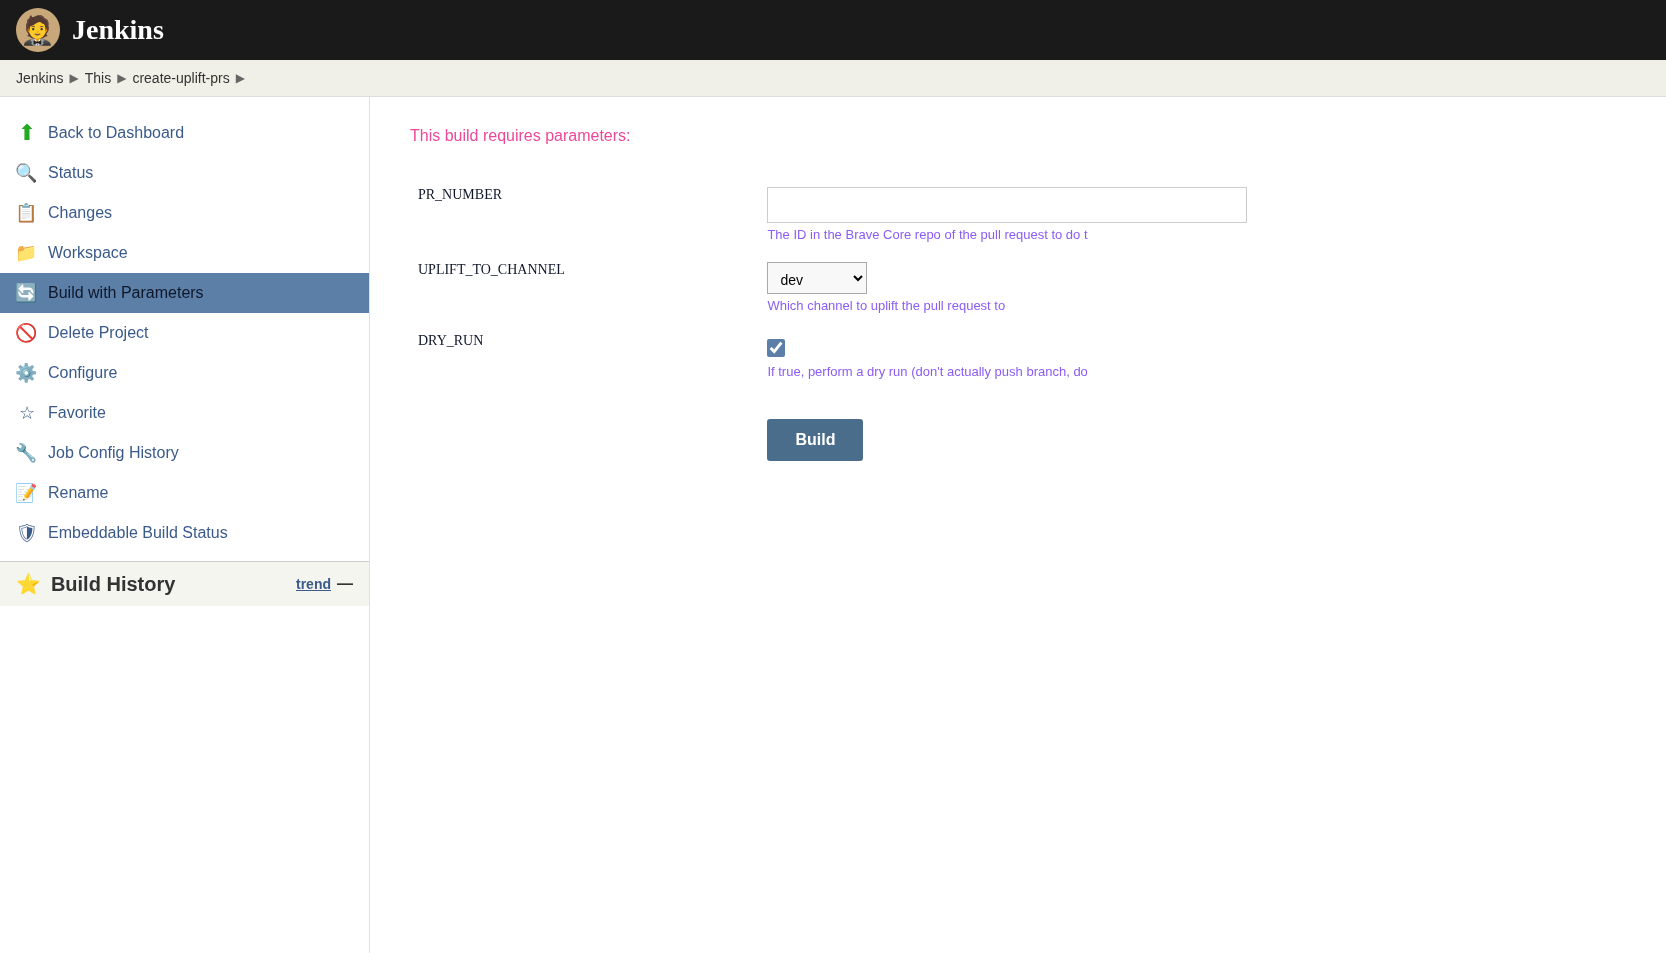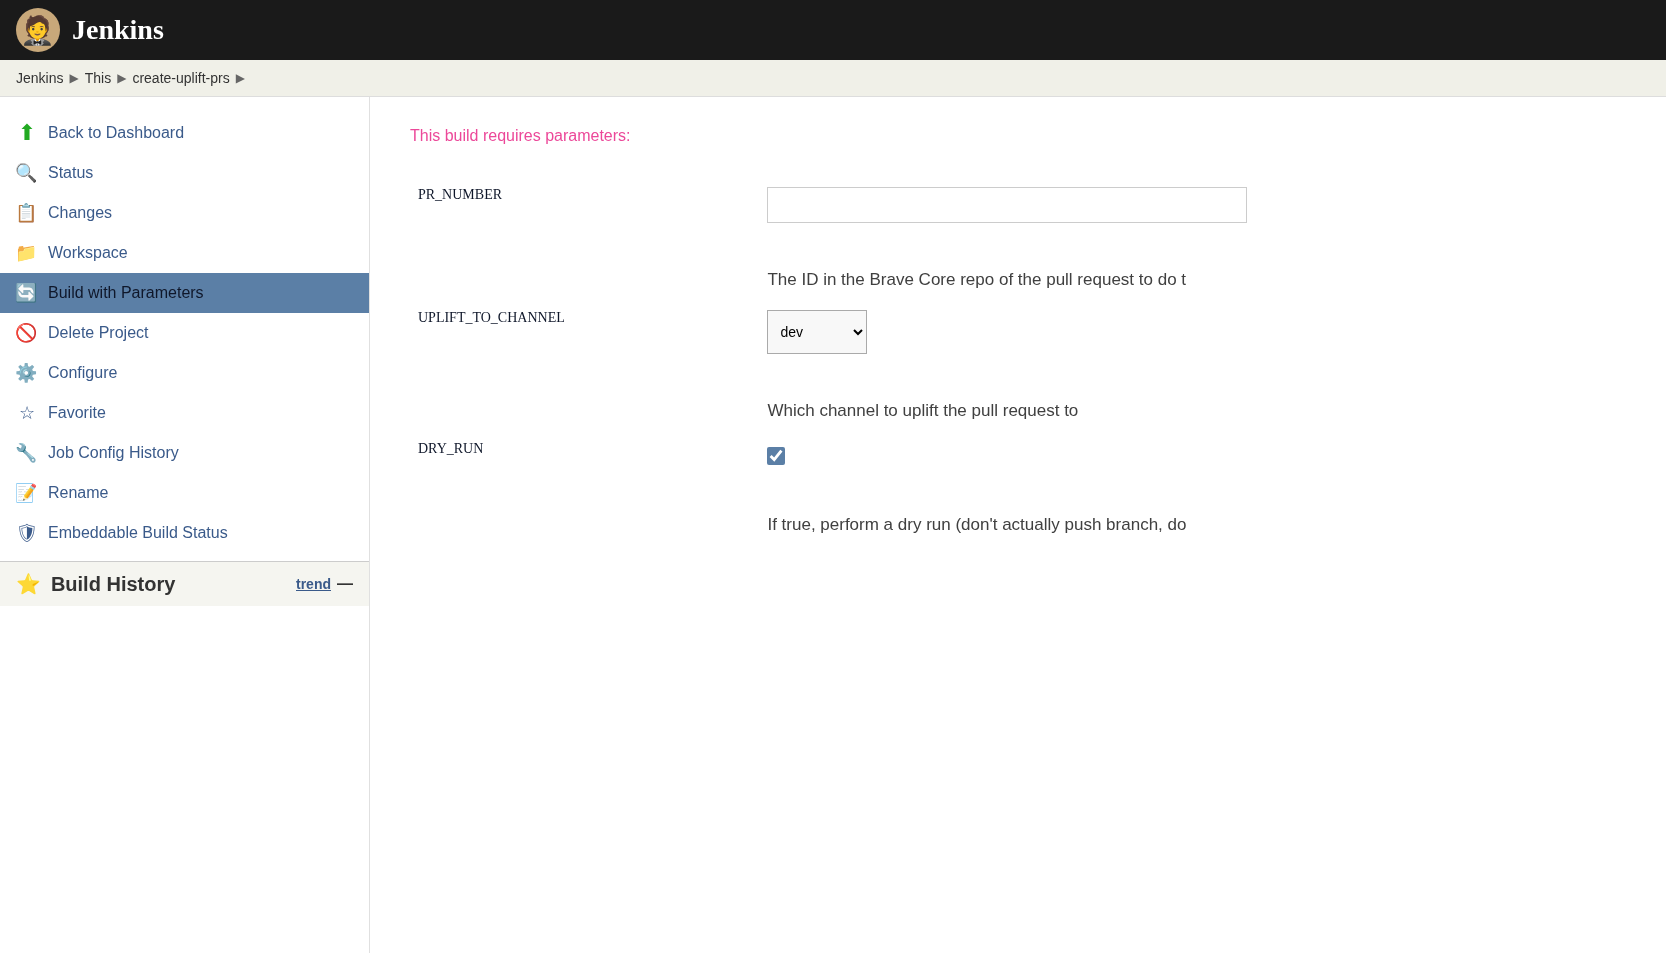--- a/index.html
+++ b/index.html
@@ -145,40 +145,39 @@
       white-space: nowrap;
       padding-right: 20px;
       padding-top: 14px;
       min-width: 200px;
       font-family: Liberation Serif, serif;
     }
     .param-control {
       padding-top: 8px;
     }
     .param-help {
-      font-size: 17px;
-      color: #404040;
+      font-size: 13px;
+      color: #8b5cf6;
       padding-top: 4px;
       padding-left: 0;
-      margin-top: 43px;
     }
 
     
     .pr-number-input {
       width: 480px;
       height: 36px;
       border: 1px solid #ccc;
       padding: 4px 8px;
       font-size: 14px;
       background: #fff;
     }
 
     
     .channel-select {
-      height: 44px;
+      height: 32px;
       border: 1px solid #aaa;
       background: #f8f8f8;
       font-size: 14px;
       padding: 8px 8px;
       min-width: 100px;
       cursor: pointer;
     }
 
     
     .dry-run-checkbox {
@@ -320,17 +319,23 @@
         </tr>
 
         <tr>
           <td class="param-name">DRY_RUN</td>
           <td class="param-control">
             <input type="checkbox" class="dry-run-checkbox" checked="" style="">
             <div class="param-help">If true, perform a dry run (don't actually push branch, do</div>
           </td>
         </tr>
 
+        <tr>
+          <td></td>
+          <td>
+            <button class="build-button">Build</button>
+          </td>
+        </tr>
       </tbody>
     </table>
   </div>
 
 </div>
 
 </body></html>

